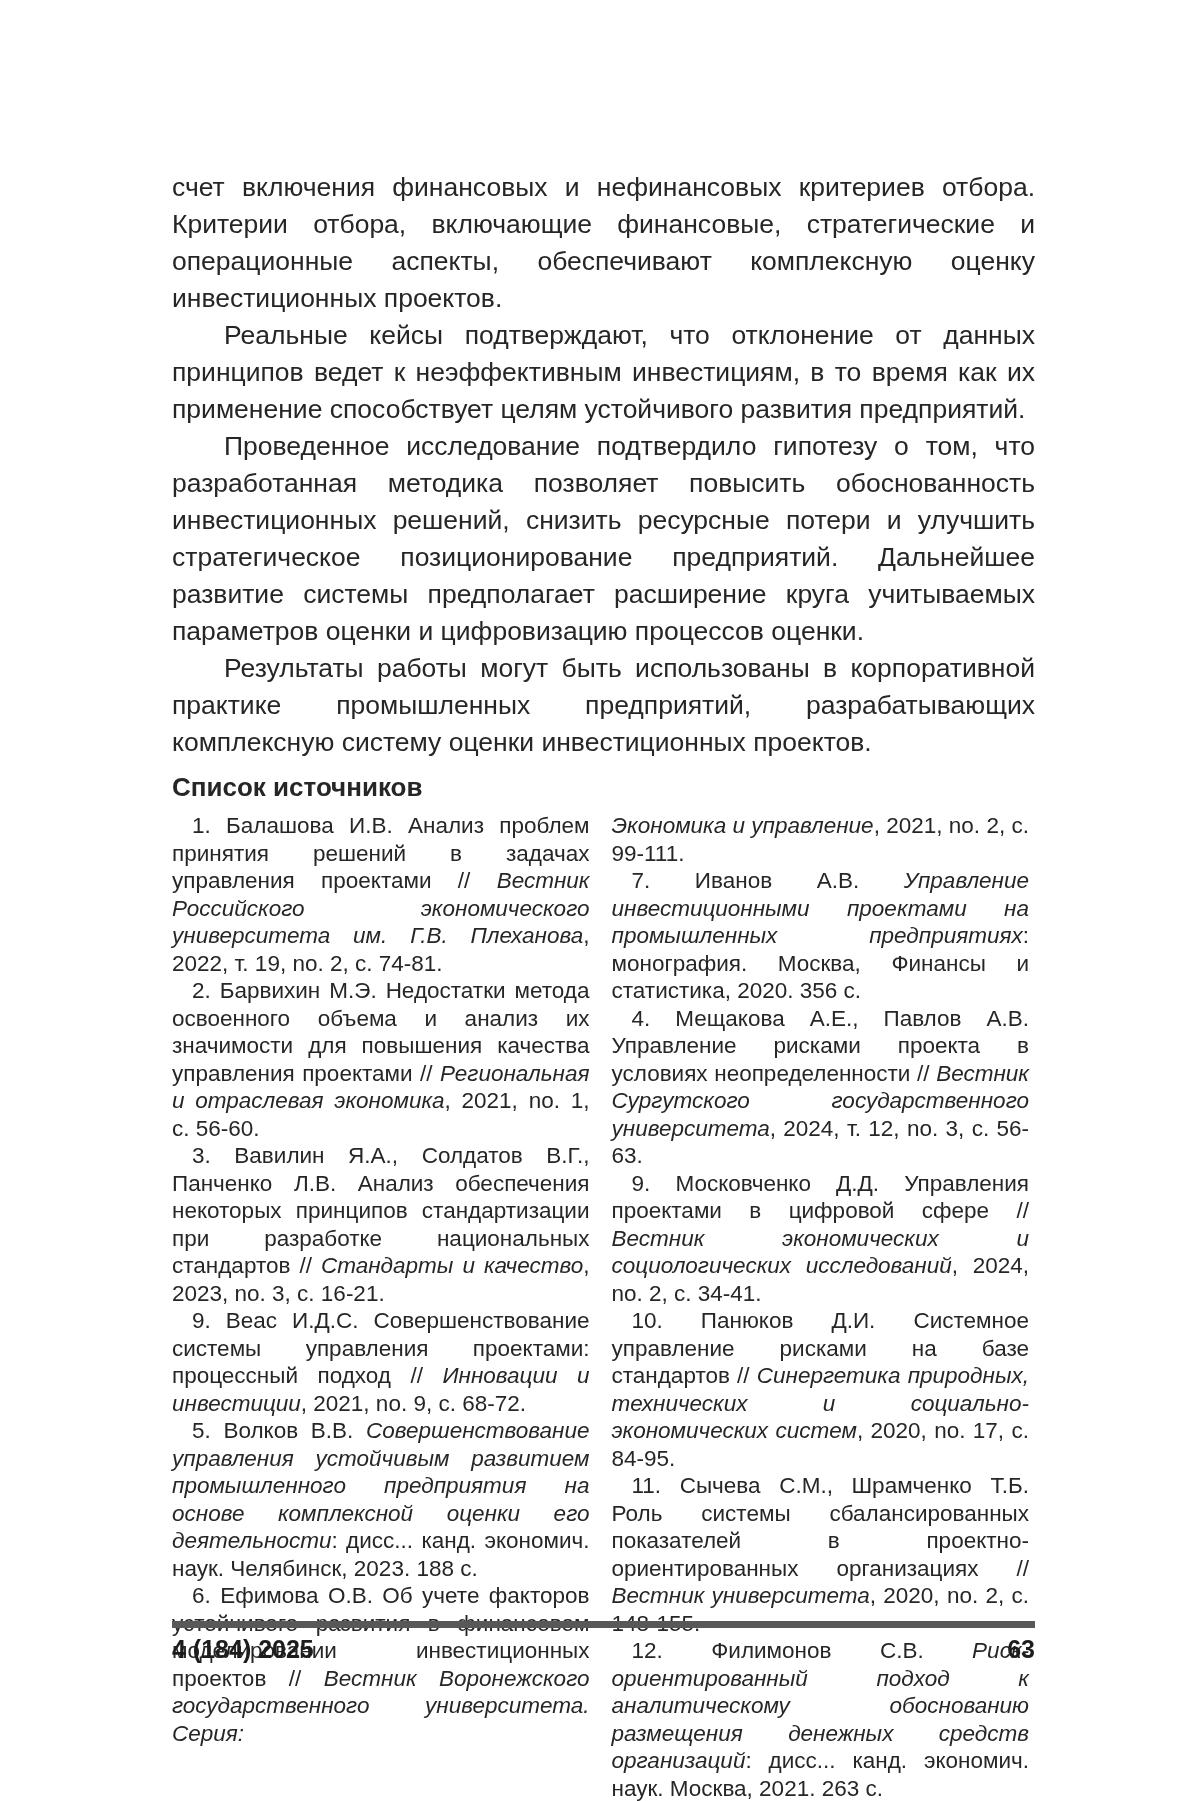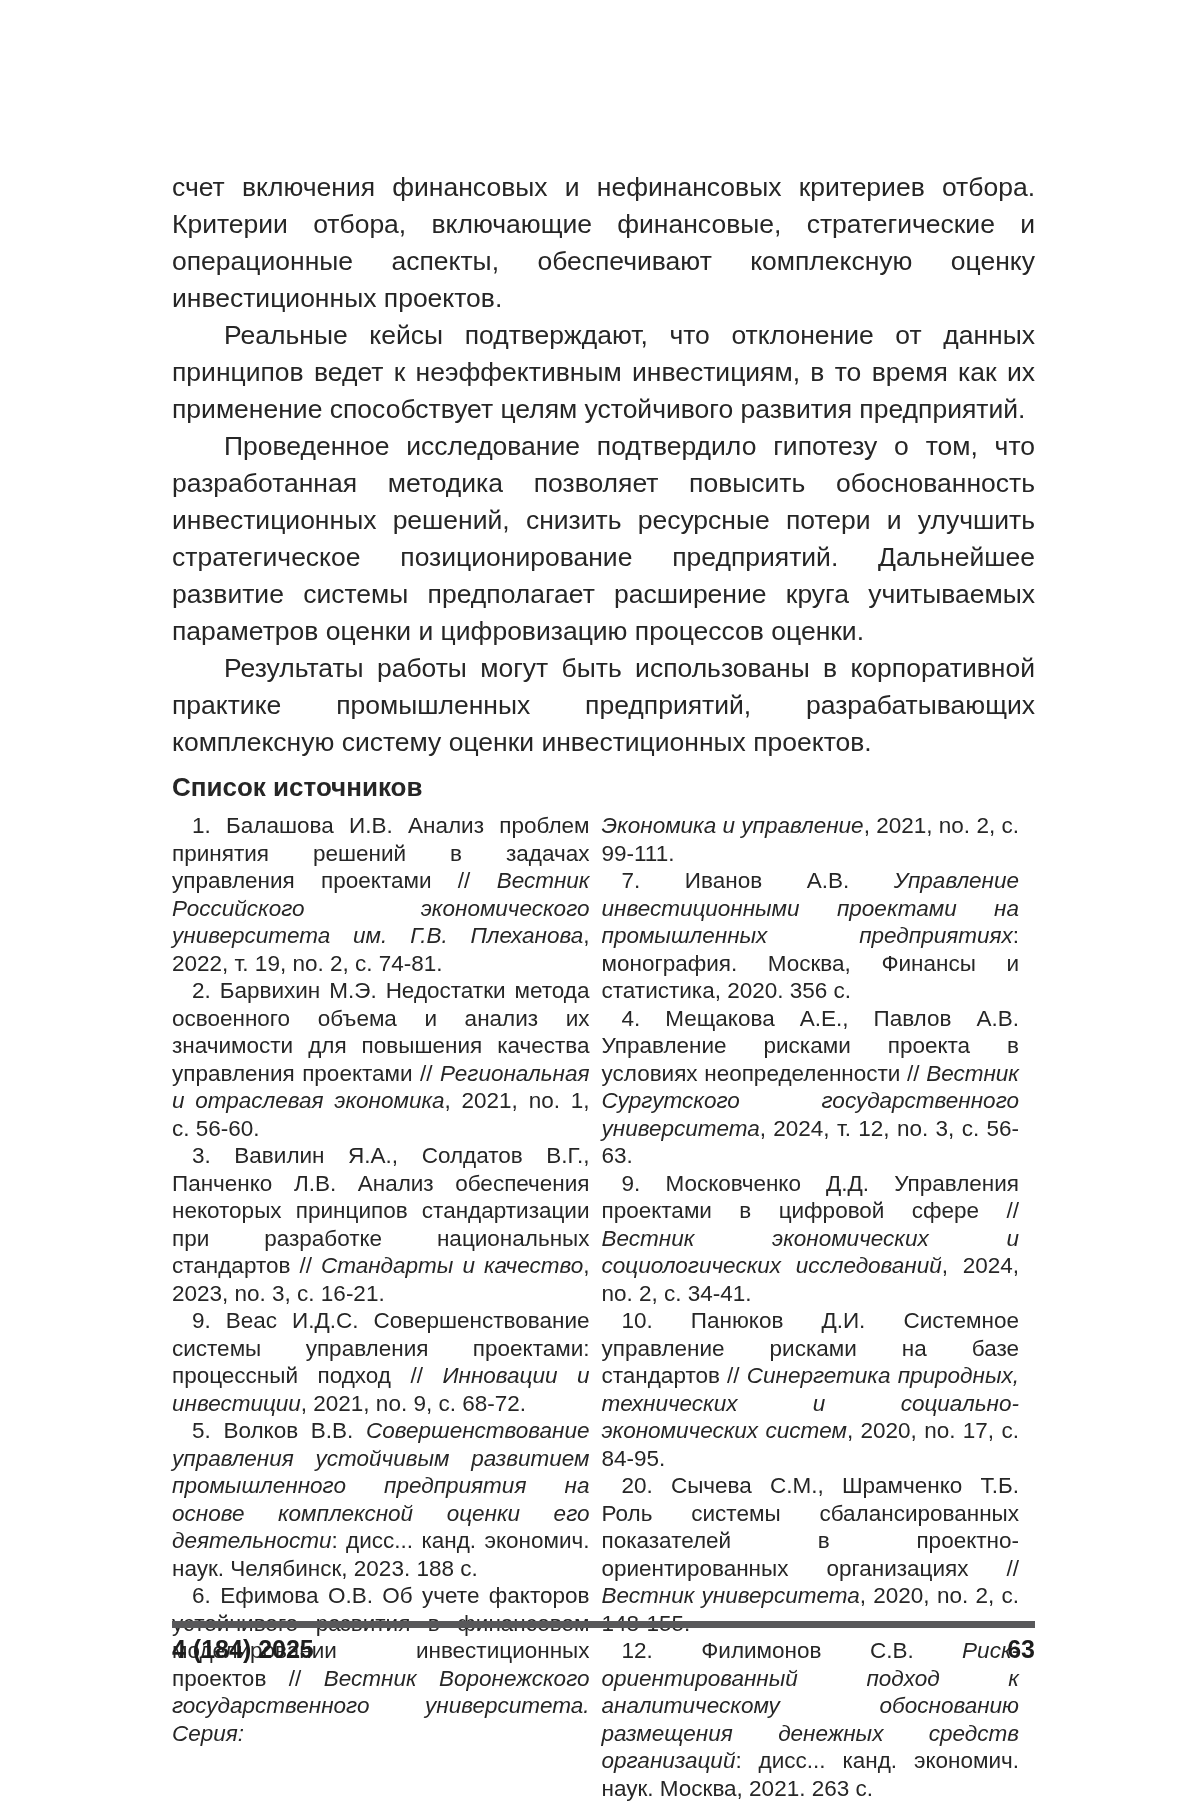--- a/index.html
+++ b/index.html
@@ -38,21 +38,21 @@
   .refs-heading {
     width: 417px;
     text-align: left;
     font-weight: 700;
     font-size: 26px;
     line-height: 34px;
     margin: 9px 0 8px 0;
   }
   .refs {
     display: flex;
-    gap: 12px;
+    gap: 22px;
   }
   .col {
     width: 417.5px;
     font-size: 22.5px;
     line-height: 27.5px;
     text-align: justify;
     hyphens: auto;
   }
   .ref {
     margin: 0;
@@ -104,21 +104,21 @@
           <p class="ref indent"><span>9. Веас И.Д.С. Совершенствование системы управления проектами: процессный подход // </span><span class="it">Инновации и инвестиции</span><span>, 2021, no. 9, с. 68-72.</span></p>
           <p class="ref indent"><span>5. Волков В.В. </span><span class="it">Совершенствование управления устойчивым развитием промышленного предприятия на основе комплексной оценки его деятельности</span><span>: дисс... канд. экономич. наук. Челябинск, 2023. 188 с.</span></p>
           <p class="ref indent"><span>6. Ефимова О.В. Об учете факторов устойчивого развития в финансовом моделировании инвестиционных проектов // </span><span class="it">Вестник Воронежского государственного университета. Серия:</span></p>
         </div>
       <div class="col" id="col-right">
           <p class="ref"><span class="it">Экономика и управление</span><span>, 2021, no. 2, с. 99-111.</span></p>
           <p class="ref indent"><span>7. Иванов А.В. </span><span class="it">Управление инвестиционными проектами на промышленных предприятиях</span><span>: монография. Москва, Финансы и статистика, 2020. 356 с.</span></p>
           <p class="ref indent"><span>4. Мещакова А.Е., Павлов А.В. Управление рисками проекта в условиях неопределенности // </span><span class="it">Вестник Сургутского государственного университета</span><span>, 2024, т. 12, no. 3, с. 56-63.</span></p>
           <p class="ref indent"><span>9. Московченко Д.Д. Управления проектами в цифровой сфере // </span><span class="it">Вестник экономических и социологических исследований</span><span>, 2024, no. 2, с. 34-41.</span></p>
           <p class="ref indent"><span>10. Панюков Д.И. Системное управление рисками на базе стандартов // </span><span class="it">Синергетика природных, технических и социально-экономических систем</span><span>, 2020, no. 17, с. 84-95.</span></p>
-          <p class="ref indent"><span>20. Сычева С.М., Шрамченко Т.Б. Роль системы сбалансированных показателей в проектно-ориентированных организациях // </span><span class="it">Вестник университета</span><span>, 2020, no. 2, с. 148-155.</span></p>
+          <p class="ref indent"><span>11. Сычева С.М., Шрамченко Т.Б. Роль системы сбалансированных показателей в проектно-ориентированных организациях // </span><span class="it">Вестник университета</span><span>, 2020, no. 2, с. 148-155.</span></p>
           <p class="ref indent"><span>12. Филимонов С.В. </span><span class="it">Риск-ориентированный подход к аналитическому обоснованию размещения денежных средств организаций</span><span>: дисс... канд. экономич. наук. Москва, 2021. 263 с.</span></p>
         </div>
     </div>
 
   </div>
 
   <div class="footer">
     <div class="footer-rule"></div>
     <div class="footer-row">
       <span>4 (184) 2025</span>

